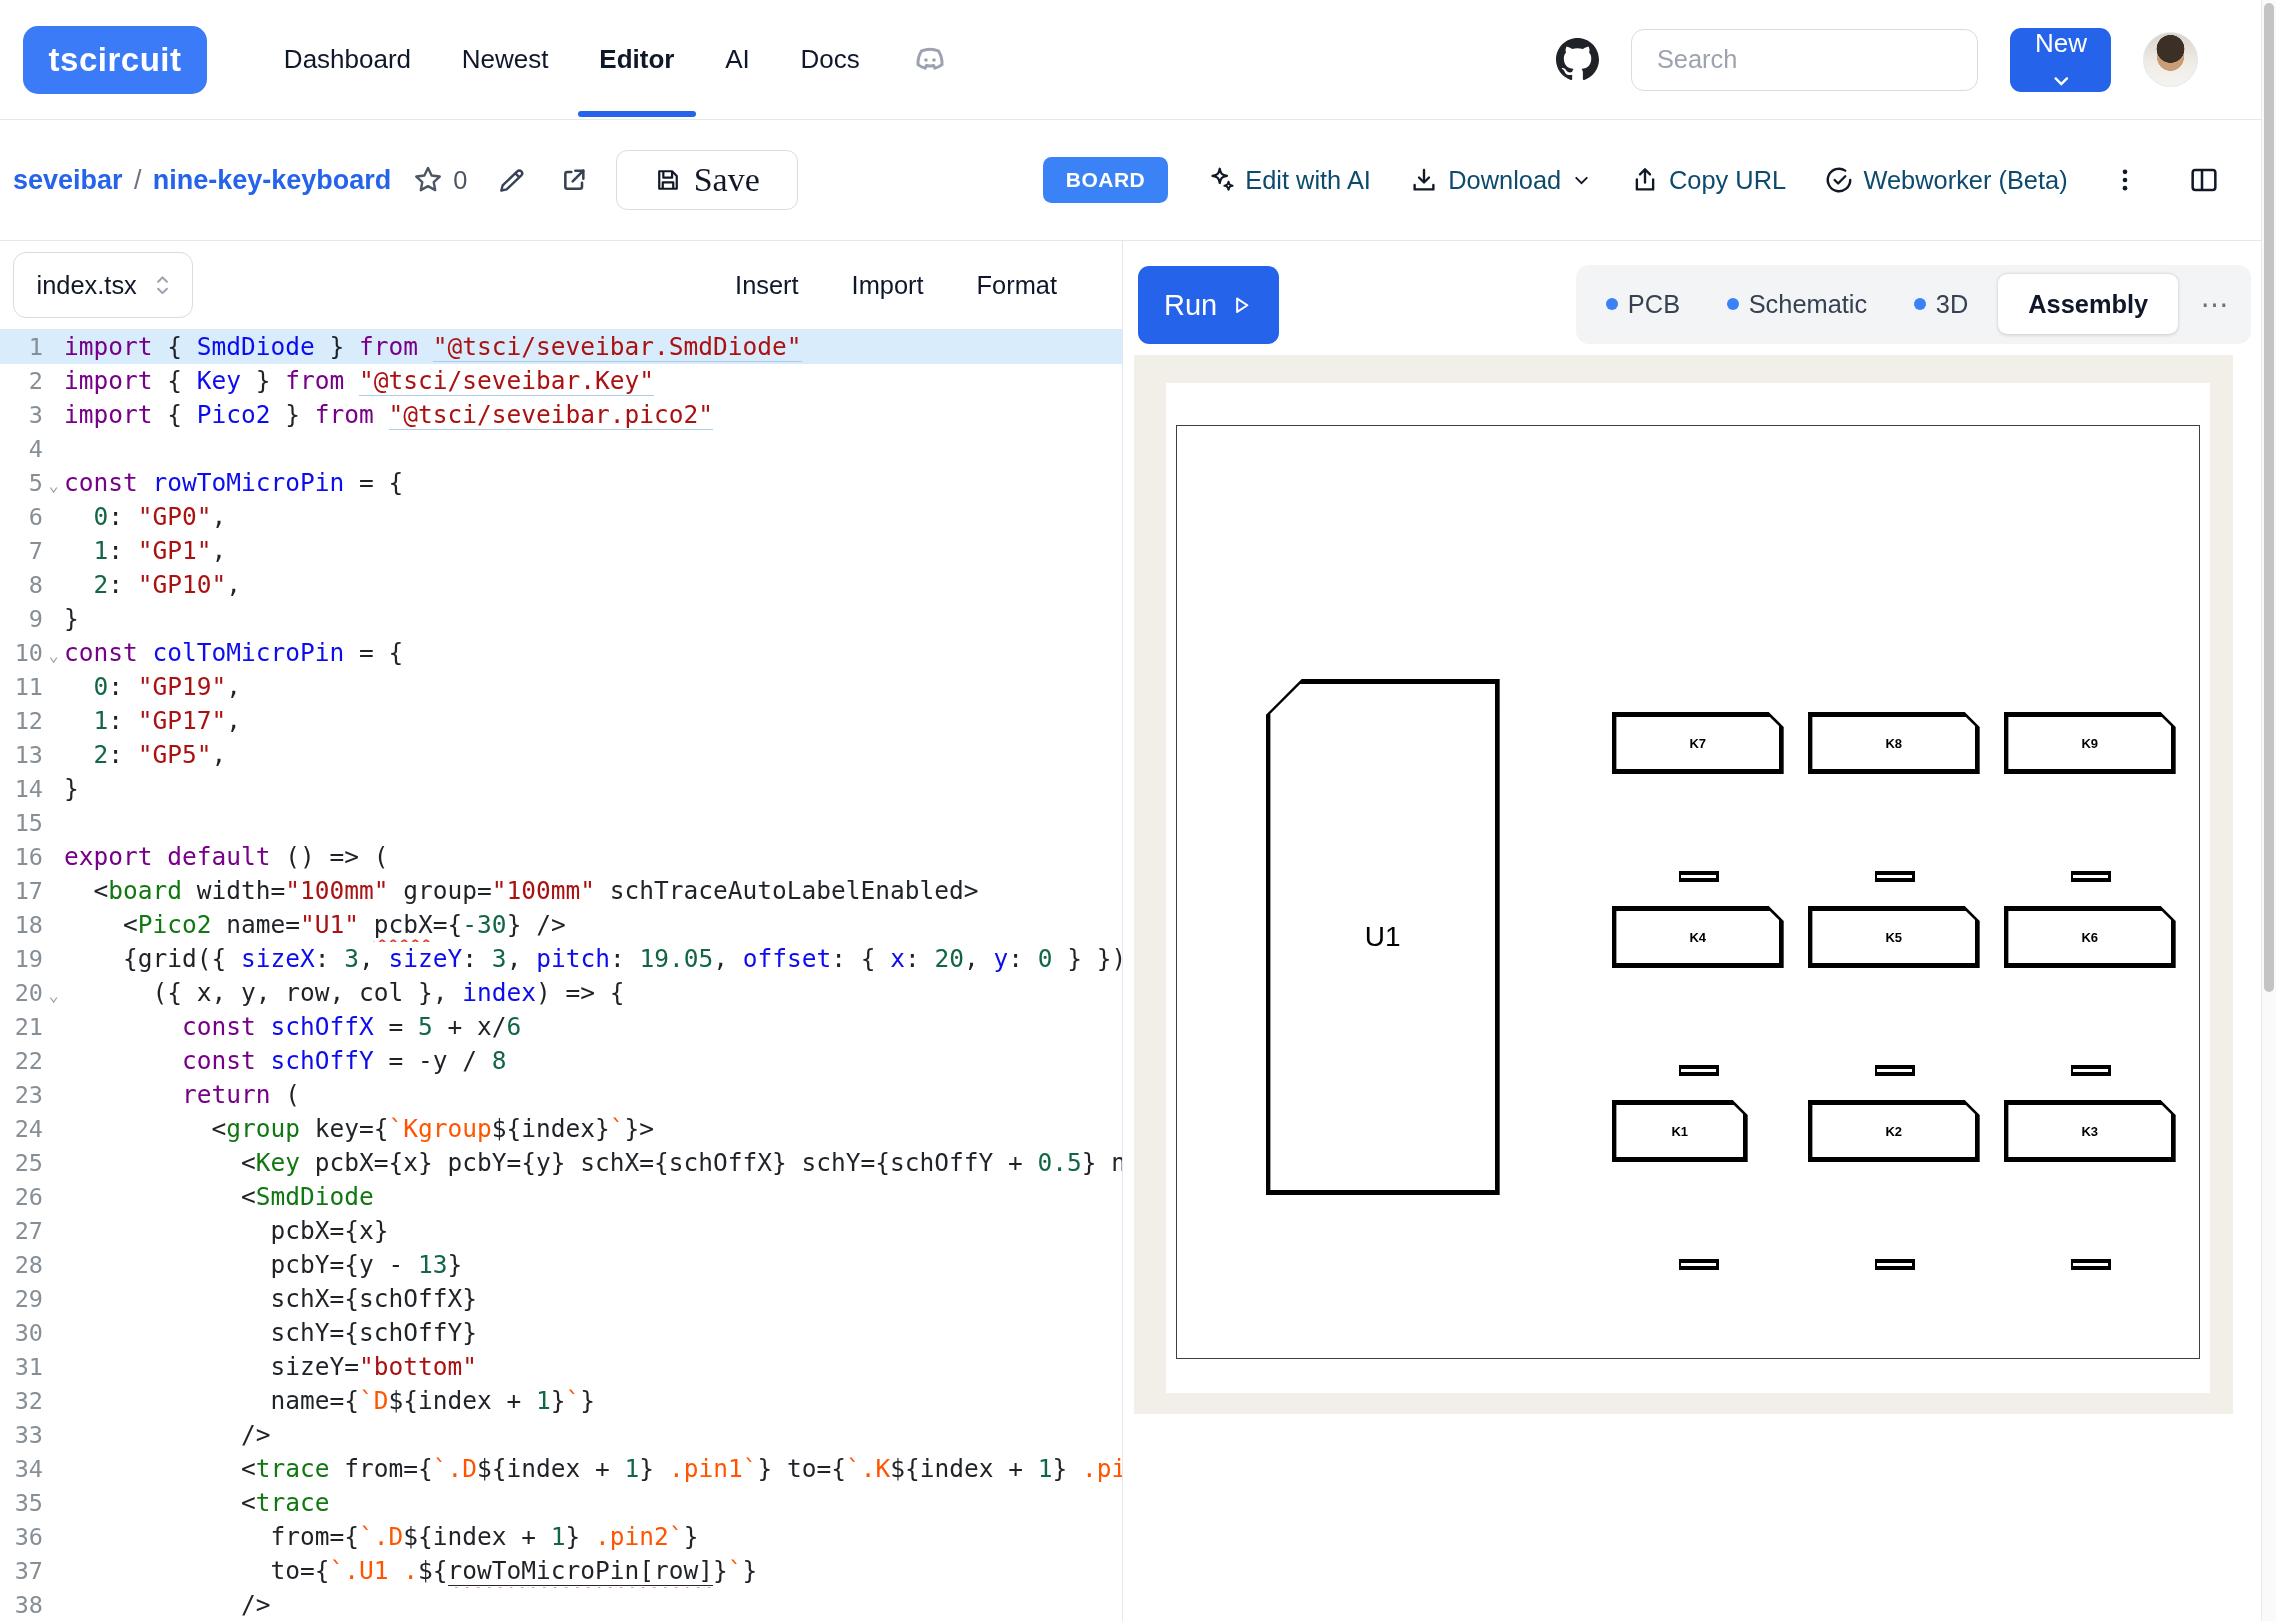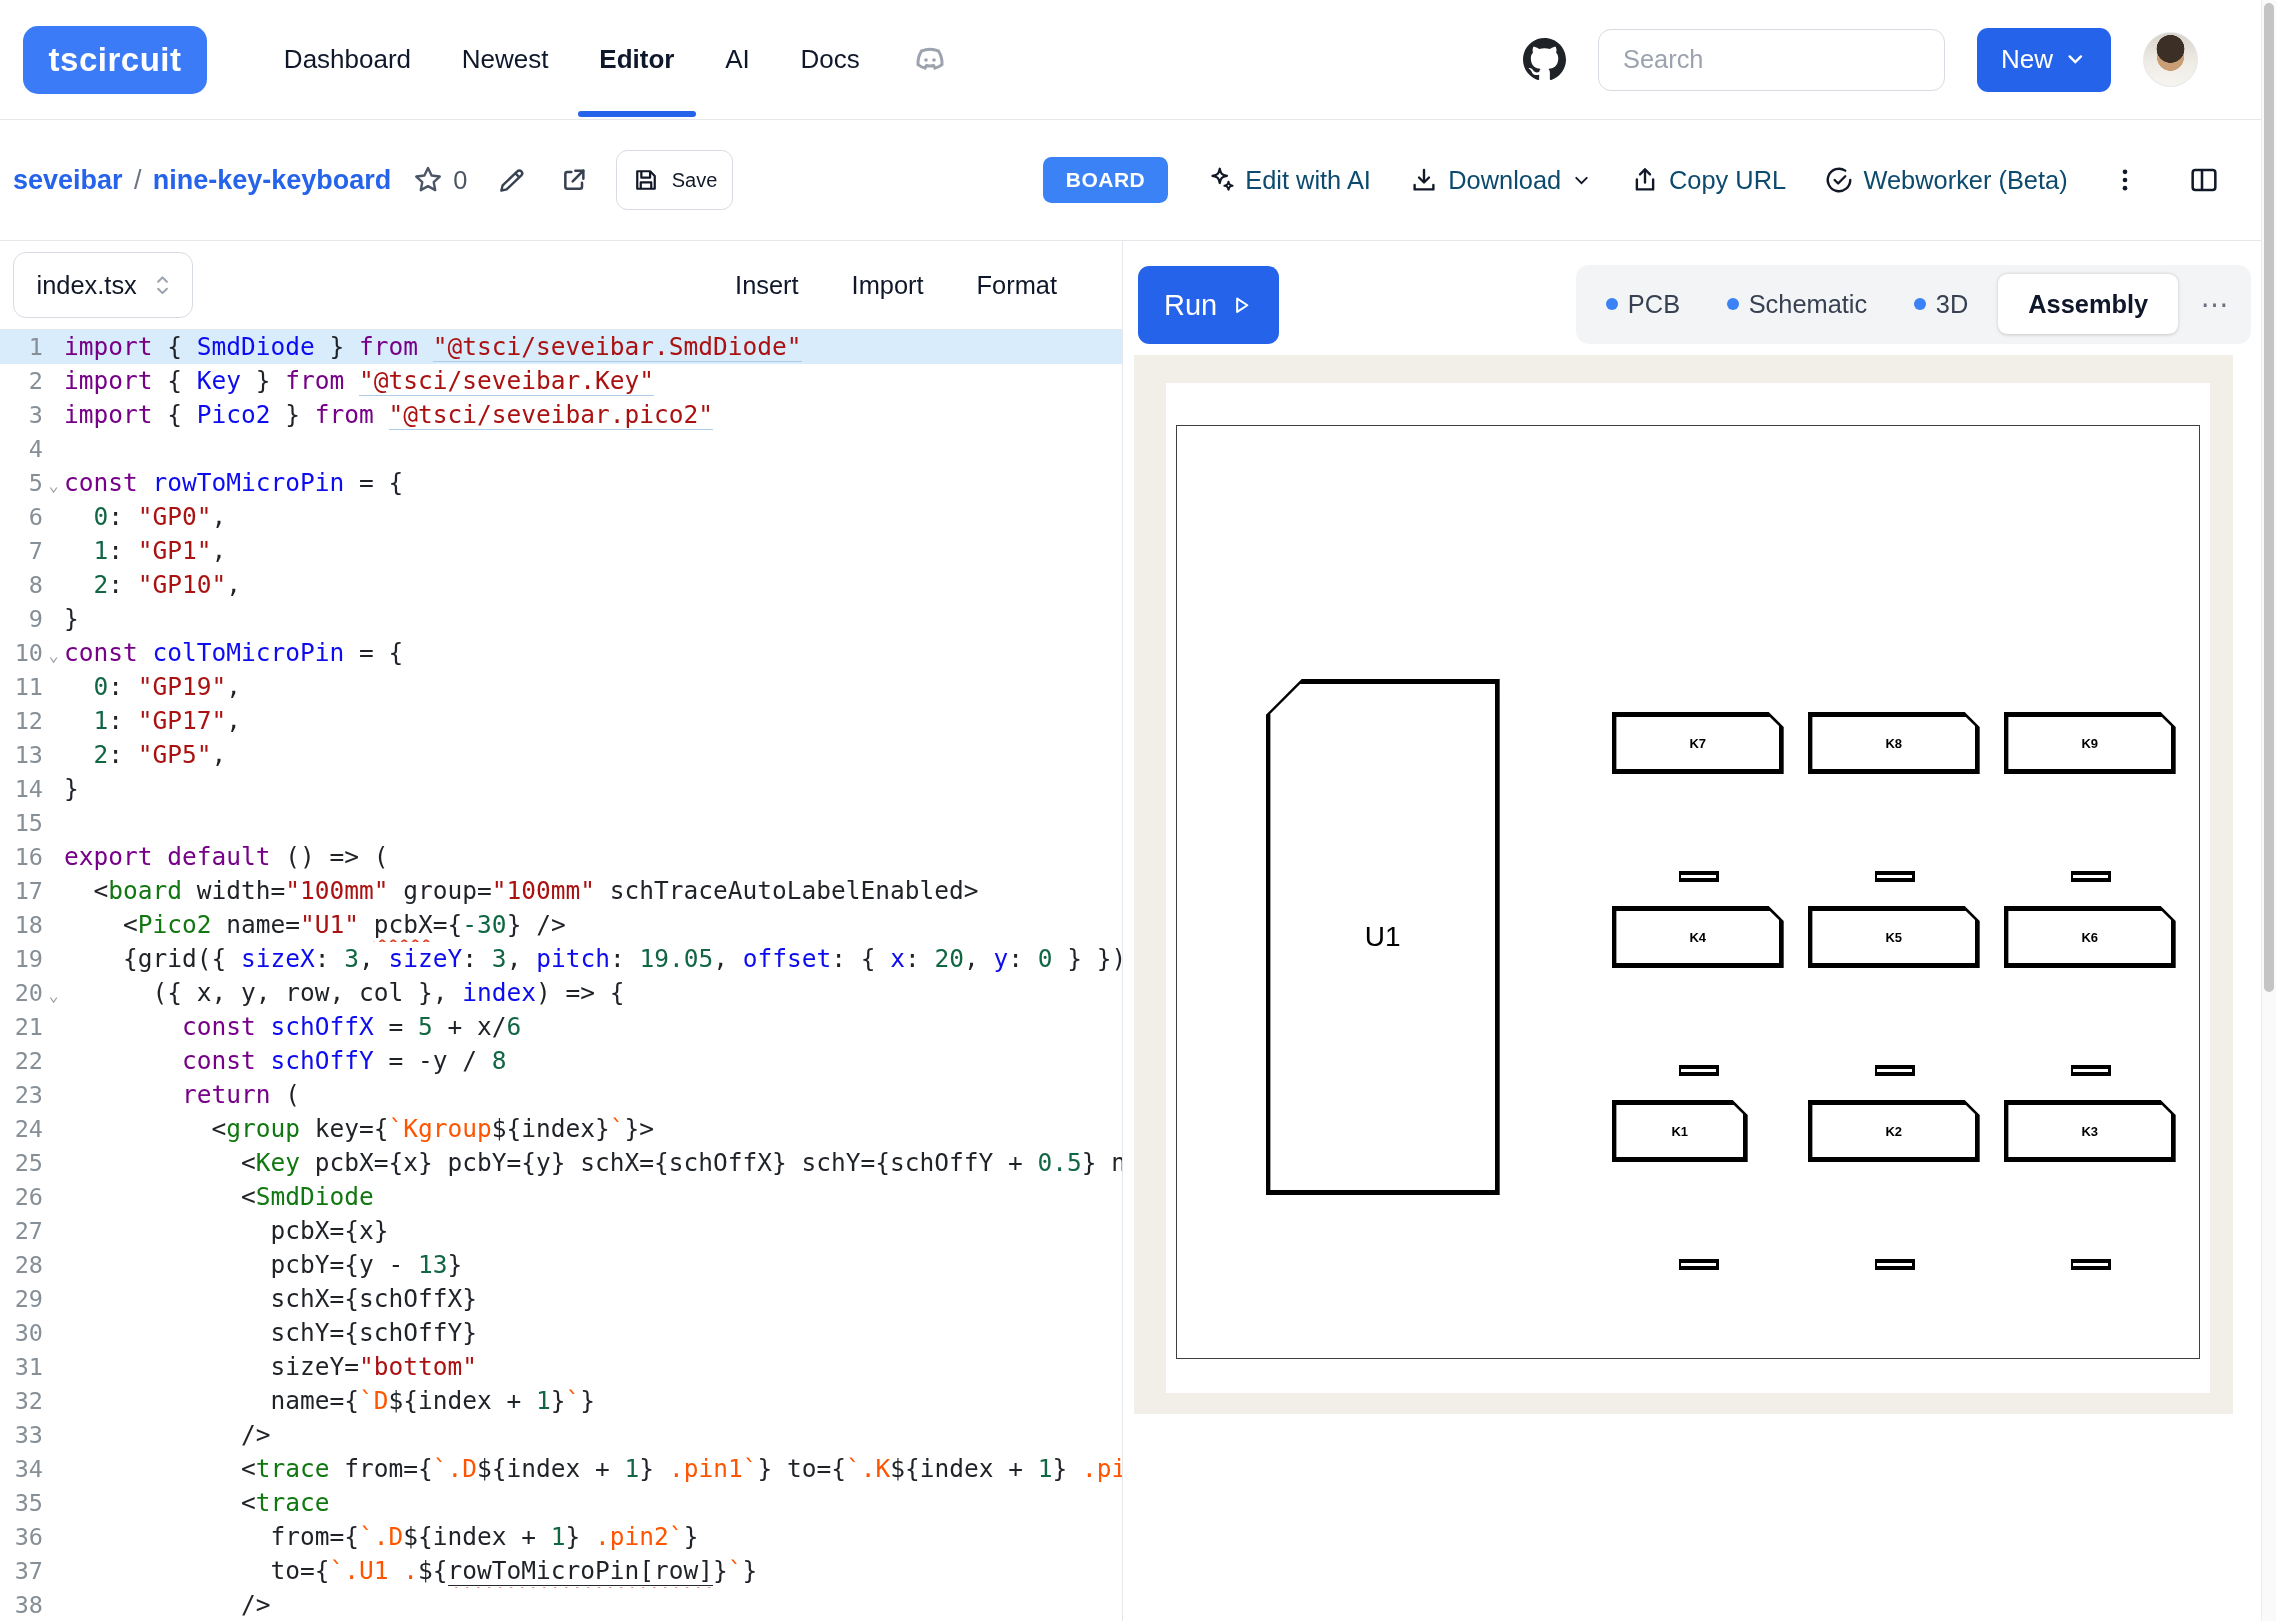--- a/index.html
+++ b/index.html
@@ -17,39 +17,39 @@
   .navlink.active { font-weight:600; }
   .navlink.active::after { content:""; position:absolute; left:3.8px; right:3.8px; bottom:1.9px;
     height:6.6px; background:#2563eb; border-radius:3.8px; }
   .nav-icon { margin-left:24.5px; display:flex; align-items:center; }
   .nav-right { margin-left:auto; display:flex; align-items:center; gap:32px; padding-right:56px; }
   .searchbox { width:347px; height:62px; border:1.9px solid #d7dce2; border-radius:13px;
     font-size:25.4px; padding:0 24.5px; color:#374151; outline:none; background:#fff; }
   .searchbox::placeholder { color:#9ca3af; }
   .btn-blue { background:#2563eb; color:#fff; border:none; border-radius:11.3px;
     font-size:26px; font-weight:500; display:flex; align-items:center; gap:11.3px;
-    padding:0 24.5px; height:64px; cursor:pointer; font-family:inherit; }
+    padding:0 24.5px; height:64px; cursor:pointer; font-family:inherit;flex-direction:column; }
   .avatar { width:55px; height:55px; border-radius:50%;
     background:
       radial-gradient(circle at 50% 30%, #3c2f26 0 30%, transparent 31%),
       radial-gradient(circle at 50% 46%, #c99e76 0 34%, transparent 35%),
       linear-gradient(180deg,#d8d3ca 0%, #efece6 55%, #f6f4f0 100%);
     border:0.9px solid #e5e7eb; }
 
   
   .repobar { height:121px; display:flex; align-items:center; padding:0 13px;
     border-bottom:1.9px solid #e5e7eb; background:#fff; }
   .crumb { font-size:27px; font-weight:700; color:#2563eb; cursor:pointer; }
   .crumb-sep { font-size:27px; color:#6b7280; margin:0 11.3px; font-weight:400; }
   .iconbtn { display:flex; align-items:center; justify-content:center; background:none;
     border:none; cursor:pointer; padding:5.6px; }
   .star-count { font-size:25.4px; color:#4b5563; margin-left:3.8px; }
   .save-btn { display:flex; align-items:center; gap:11.3px; border:1.9px solid #d7dce2;
-    background:#fff; border-radius:11.3px; height:60px; padding:0 15px; font-size:20px;
-    font-weight:500; color:#111827; margin-left:21px; cursor:pointer; font-family:Liberation Sans, sans-serif; }
+    background:#fff; border-radius:11.3px; height:60px; padding:0 37px; font-size:34px;
+    font-weight:500; color:#111827; margin-left:21px; cursor:pointer; font-family:Liberation Serif, serif; }
   .repo-right { margin-left:auto; display:flex; align-items:center; gap:38px; padding-right:38px; }
   .board-badge { background:#3b82f6; color:#fff; font-weight:700; font-size:21px;
     letter-spacing:0.5px; padding:11.3px 22.6px; border-radius:8.5px; }
   .textbtn { display:flex; align-items:center; gap:9.4px; background:none; border:none;
     font-size:25.4px; font-weight:500; color:#0c4a6e; cursor:pointer; font-family:inherit; }
 
   
   .main { display:flex; height:1398px; }
   .editor { width:1123px; border-right:1.9px solid #e5e7eb; display:flex; flex-direction:column; }
   .ed-toolbar { height:89px; border-bottom:1.9px solid #e5e7eb; display:flex; align-items:center;

